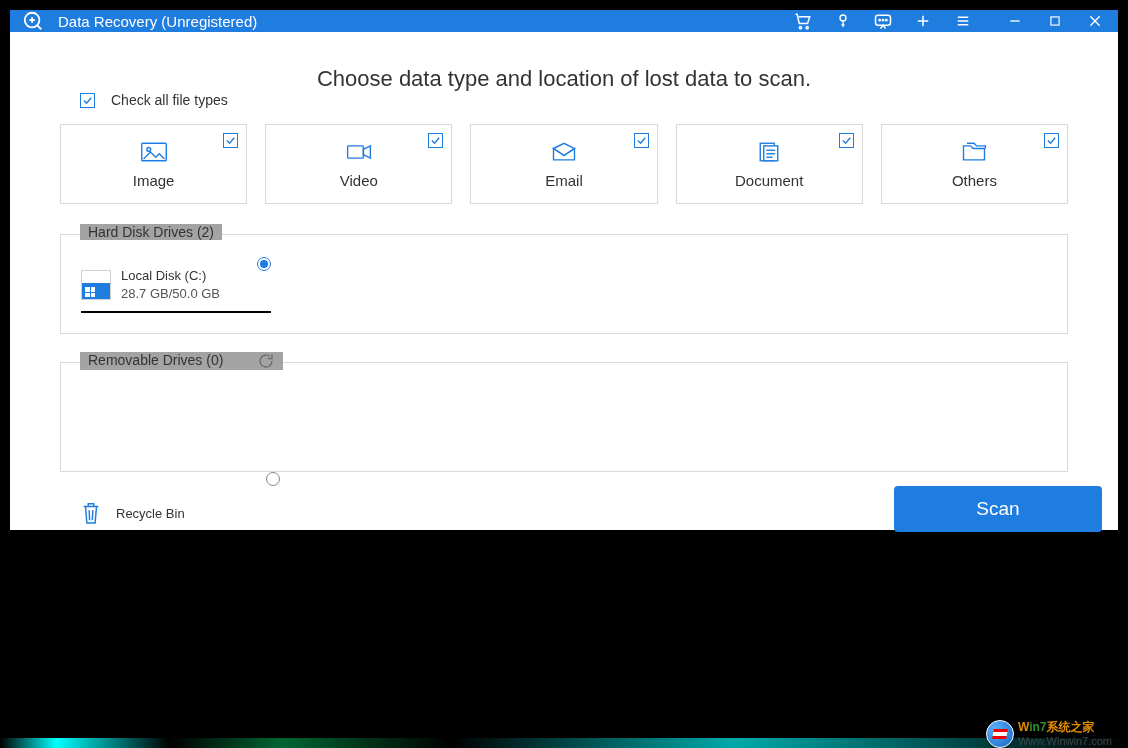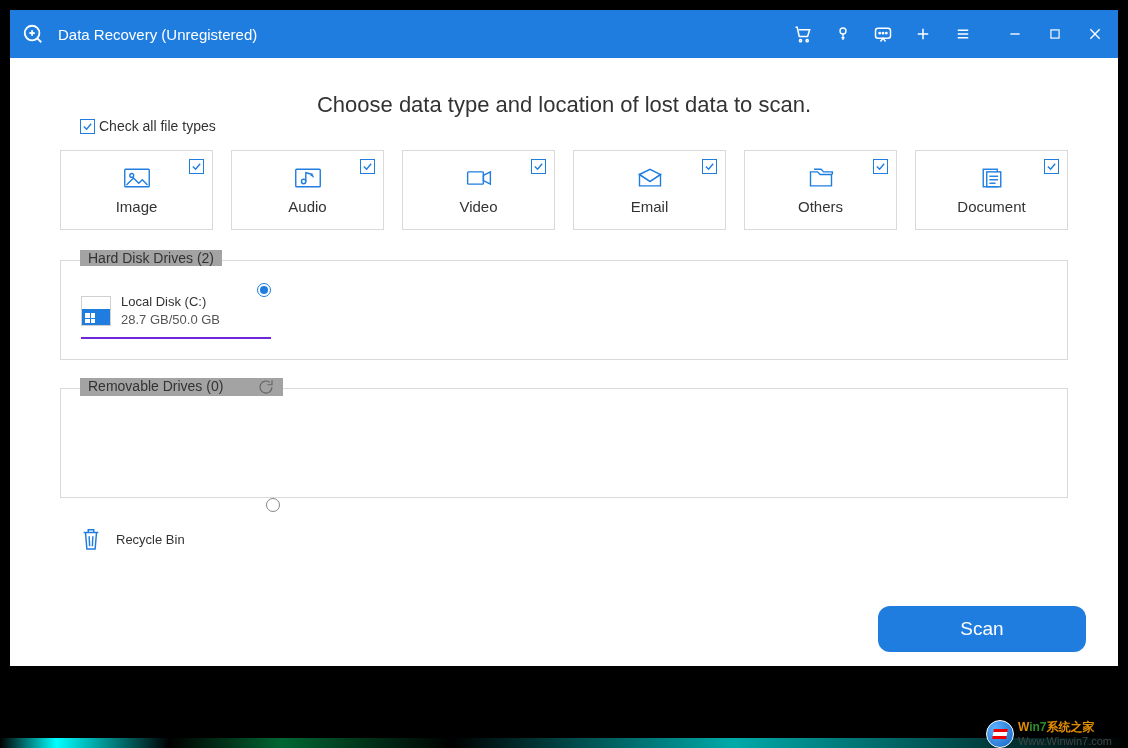--- a/index.html
+++ b/index.html
@@ -1,33 +1,33 @@
 <!DOCTYPE html>
 <html><head>
 <meta charset="utf-8">
 <style>
   * { box-sizing: border-box; margin: 0; padding: 0; }
   html, body { width: 1128px; height: 748px; font-family: "Segoe UI", Arial, sans-serif; overflow: hidden; }
   body { background: #000; }
   .window {
-    position: absolute; left: 10px; top: 10px; width: 1108px; height: 656px;
+    position: absolute; left: 10px; top: 10px; width: 1108px; height: 520px;
     background: #fff; display: flex; flex-direction: column;
   }
   .titlebar {
     height: 48px; background: #1f7de0;
     display: flex; align-items: center; color: #fff; font-size: 15px;
     padding: 0 12px; justify-content: space-between;
   }
   .titlebar-left { display: flex; align-items: center; gap: 14px; }
   .titlebar-right { display: flex; align-items: center; gap: 18px; }
   .titlebar-icon-btn { width: 22px; height: 22px; display: flex; align-items: center; justify-content: center; cursor: pointer; color: #fff; }
   .win-btns { display: flex; gap: 18px; margin-left: 12px; }
   .content { flex: 1; padding: 34px 50px 20px 50px; position: relative; }
   .heading { text-align: center; font-size: 22px; color: #333; }
-  .check-all { display: flex; align-items: center; gap: 4px; margin-left: 20px; margin-bottom: 16px; font-size: 14px; color: #333; cursor: pointer; }
+  .check-all { display: flex; align-items: center; gap: 16px; margin-left: 20px; margin-bottom: 16px; font-size: 14px; color: #333; cursor: pointer; }
   .checkbox {
     width: 15px; height: 15px; border: 1.5px solid #1f7de0; display: inline-flex;
     align-items: center; justify-content: center; color: #1f7de0; background: #fff;
   }
   .checkbox svg { width: 11px; height: 11px; }
   .type-grid { display: flex; gap: 18px; margin-bottom: 30px; }
   .type-card {
     flex: 1; height: 80px; border: 1px solid #d9d9d9; position: relative;
     display: flex; flex-direction: column; align-items: center; justify-content: center;
     gap: 8px; cursor: pointer; color: #333; font-size: 15px;
@@ -38,21 +38,21 @@
   .section-label {
     position: absolute; top: -10px; left: 20px; background: #a3a3a3; padding: 0 8px;
     font-size: 14px; color: #333; z-index: 2; display: flex; align-items: flex-start; gap: 34px;
   }
   .section-box { border: 1px solid #d9d9d9; padding: 28px 20px 20px 20px; min-height: 100px; }
   .drive-list { display: flex; gap: 30px; }
   .drive-item {
     position: relative; display: flex; align-items: center; gap: 10px;
     width: 190px; padding: 4px 0;
   }
-  .drive-item.selected { border-bottom: 2px solid #6d28d9; padding-bottom: 8px; }
+  .drive-item.selected { border-bottom: 2px solid #000000; padding-bottom: 8px; }
   .radio {
     position: absolute; top: -6px; right: 0; width: 14px; height: 14px;
     border: 1.5px solid #888; border-radius: 50%; display: inline-flex;
     align-items: center; justify-content: center;
   }
   .radio.sel { border-color: #1f7de0; }
   .radio.sel::after { content: ""; width: 8px; height: 8px; background: #1f7de0; border-radius: 50%; }
   .drive-icon {
     width: 30px; height: 30px; border: 1px solid #d0d0d0; position: relative; overflow: hidden;
     display: flex; flex-direction: column; justify-content: flex-end;
@@ -64,23 +64,23 @@
   }
   .drive-win span { background: #fff; }
   .drive-text { font-size: 13px; color: #333; line-height: 1.4; }
   .drive-text .size { color: #555; }
   .refresh-icon { width: 18px; height: 18px; color: #666; cursor: pointer; }
   .removable-empty { height: 60px; }
   .recycle-row { display: flex; align-items: center; position: relative; width: 190px; margin-left: 20px; margin-top: 19px; }
   .recycle-row .radio { top: -28px; right: -10px; }
   .recycle-icon { width: 22px; height: 26px; color: #1f7de0; margin-right: 14px; }
   .scan-btn {
-    position: absolute; right: 32px; bottom: 14px; width: 208px; height: 46px;
+    position: absolute; right: 16px; bottom: 14px; width: 208px; height: 46px;
     background: #1f7de0; color: #fff; font-size: 19px; border: none;
-    border-radius: 12px; cursor: pointer;
+    border-radius: 4px; cursor: pointer;
   }
   .watermark {
     position: absolute; right: 16px; bottom: 0; display: flex; align-items: center;
     color: #333; font-size: 13px; pointer-events: none;
   }
   .watermark .globe {
     width: 28px; height: 28px; border-radius: 50%; background: radial-gradient(circle at 30% 30%, #5ab0ff, #1565c0);
     display: flex; align-items: center; justify-content: center; margin-right: 4px;
     border: 1px solid #fff; box-shadow: 0 0 2px rgba(0,0,0,.4);
   }
@@ -196,76 +196,63 @@
         </svg>
         <span>Image</span>
       </div>
       <div class="type-card">
         <span class="checkbox">
             <svg viewBox="0 0 24 24" fill="none" stroke="currentColor" stroke-width="3">
               <polyline points="4,12 10,18 20,6"></polyline>
             </svg>
           </span>
         <svg class="type-icon" viewBox="0 0 32 24" fill="none" stroke="currentColor" stroke-width="1.6">
-          <rect x="2" y="2" width="28" height="20" rx="1"></rect>
-            <circle cx="11" cy="16" r="2.5"></circle>
-            <path d="M13.5 16V6l8 2M19 9c2 0 3 1 3 2"></path>
-        </svg>
-        <span>Audio</span>
-      </div>
-      <div class="type-card">
-        <span class="checkbox">
-            <svg viewBox="0 0 24 24" fill="none" stroke="currentColor" stroke-width="3">
-              <polyline points="4,12 10,18 20,6"></polyline>
-            </svg>
-          </span>
-        <svg class="type-icon" viewBox="0 0 32 24" fill="none" stroke="currentColor" stroke-width="1.6">
           <rect x="3" y="5" width="18" height="14" rx="1"></rect>
             <path d="M21 9l8-4v14l-8-4z"></path>
         </svg>
         <span>Video</span>
       </div>
       <div class="type-card">
         <span class="checkbox">
             <svg viewBox="0 0 24 24" fill="none" stroke="currentColor" stroke-width="3">
               <polyline points="4,12 10,18 20,6"></polyline>
             </svg>
           </span>
         <svg class="type-icon" viewBox="0 0 32 24" fill="none" stroke="currentColor" stroke-width="1.6">
           <path d="M4 8v13h24V8l-12 8z"></path>
             <path d="M4 8l12-6 12 6-12 8z"></path>
         </svg>
         <span>Email</span>
-      </div>
-      <div class="type-card">
-        <span class="checkbox">
-            <svg viewBox="0 0 24 24" fill="none" stroke="currentColor" stroke-width="3">
-              <polyline points="4,12 10,18 20,6"></polyline>
-            </svg>
-          </span>
-        <svg class="type-icon" viewBox="0 0 32 24" fill="none" stroke="currentColor" stroke-width="1.6">
-          <path d="M4 5h8l3 3h13v13H4z"></path>
-            <path d="M8 2h8l3 3h10v3"></path>
-        </svg>
-        <span>Others</span>
       </div>
       <div class="type-card">
         <span class="checkbox">
             <svg viewBox="0 0 24 24" fill="none" stroke="currentColor" stroke-width="3">
               <polyline points="4,12 10,18 20,6"></polyline>
             </svg>
           </span>
         <svg class="type-icon" viewBox="0 0 32 24" fill="none" stroke="currentColor" stroke-width="1.6">
           <rect x="6" y="2" width="16" height="20"></rect>
             <rect x="10" y="5" width="16" height="17" fill="#fff"></rect>
           <line x1="13" y1="10" x2="23" y2="10"></line>
             <line x1="13" y1="14" x2="23" y2="14"></line>
             <line x1="13" y1="18" x2="20" y2="18"></line>
         </svg>
         <span>Document</span>
+      </div>
+      <div class="type-card">
+        <span class="checkbox">
+            <svg viewBox="0 0 24 24" fill="none" stroke="currentColor" stroke-width="3">
+              <polyline points="4,12 10,18 20,6"></polyline>
+            </svg>
+          </span>
+        <svg class="type-icon" viewBox="0 0 32 24" fill="none" stroke="currentColor" stroke-width="1.6">
+          <path d="M4 5h8l3 3h13v13H4z"></path>
+            <path d="M8 2h8l3 3h10v3"></path>
+        </svg>
+        <span>Others</span>
       </div>
     </div>
 
     <div class="section">
       <div class="section-label">
         <span>Hard Disk Drives (2)</span>
       </div>
       <div class="section-box">
         <div class="drive-list">
 

